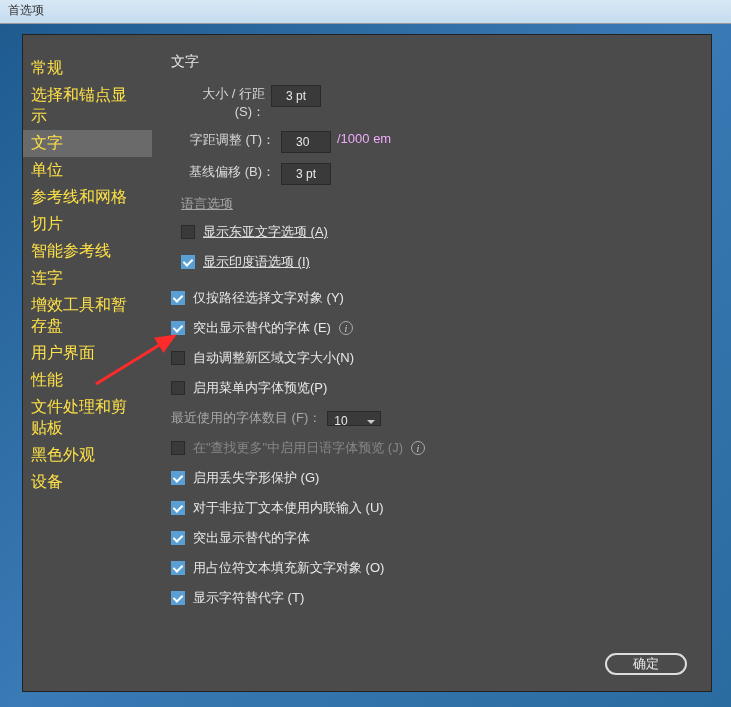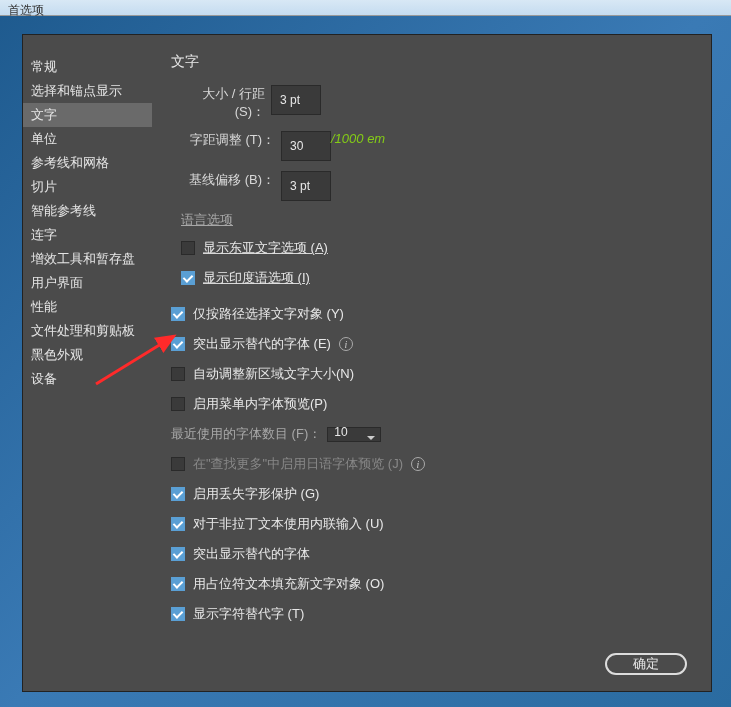--- a/index.html
+++ b/index.html
@@ -8,21 +8,21 @@
       height: 707px;
       background: linear-gradient(135deg, #1e5a8e 0%, #3a7ab5 50%, #2a6ba0 100%);
       font-family: "Microsoft YaHei", Arial, sans-serif;
       font-size: 13px;
       color: #d8d8d8;
       position: relative;
       overflow: hidden;
     }
     .titlebar {
       background: linear-gradient(#d8e8f5, #c5dcf0);
-      height: 16px;
+      height: 24px;
       padding: 2px 8px;
       font-size: 12px;
       color: #333;
       border-bottom: 1px solid #999;
     }
     .dialog {
       position: absolute;
       left: 22px;
       top: 34px;
       width: 690px;
@@ -31,22 +31,22 @@
       border: 1px solid #222;
       display: flex;
     }
     .sidebar {
       width: 130px;
       padding: 20px 0 0 0;
       border-right: 1px solid #4b4b4b;
     }
     .sidebar-item {
       padding: 3px 10px 3px 8px;
-      color: #e5e5e5;
-      font-size: 13px;
+      color: #fde047;
+      font-size: 16px;
       cursor: pointer;
     }
     .sidebar-item.selected {
       background: #6a6a6a;
     }
     .content {
       flex: 1;
       padding: 18px 18px 18px 18px;
       position: relative;
     }
@@ -65,28 +65,28 @@
       text-align: right;
       padding-right: 6px;
       color: #d8d8d8;
     }
     .row-label.w1 { width: 100px; }
     .row-label.w2 { width: 110px; }
     .input {
       background: #3a3a3a;
       border: 1px solid #2a2a2a;
       color: #e8e8e8;
-      padding: 2px 8px;
+      padding: 2px 14px;
       width: 50px;
-      height: 30px;
+      height: 22px;
       font-size: 12px;
     }
     .unit {
-      color: #84cc16;
-      font-style: italic;
+      color: #f0abfc;
+      padding-left: 6px;
     }
     .subsection {
       margin-top: 10px;
       margin-bottom: 10px;
       color: #a8a8a8;
       font-size: 13px;
     }
     .checkbox-row {
       display: flex;
       align-items: center;
@@ -140,21 +140,21 @@
     .select {
       background: #3a3a3a;
       border: 1px solid #2a2a2a;
       color: #e8e8e8;
       padding: 2px 18px 2px 6px;
       height: 15px;
       font-size: 12px;
       position: relative;
       width: 54px;
       display: inline-flex;
-      align-items: flex-end;
+      align-items: flex-start;
     }
     .select::after {
       content: "";
       position: absolute;
       right: 5px;
       top: 8px;
       border: 4px solid transparent;
       border-top-color: #ccc;
     }
     .recent-row {

